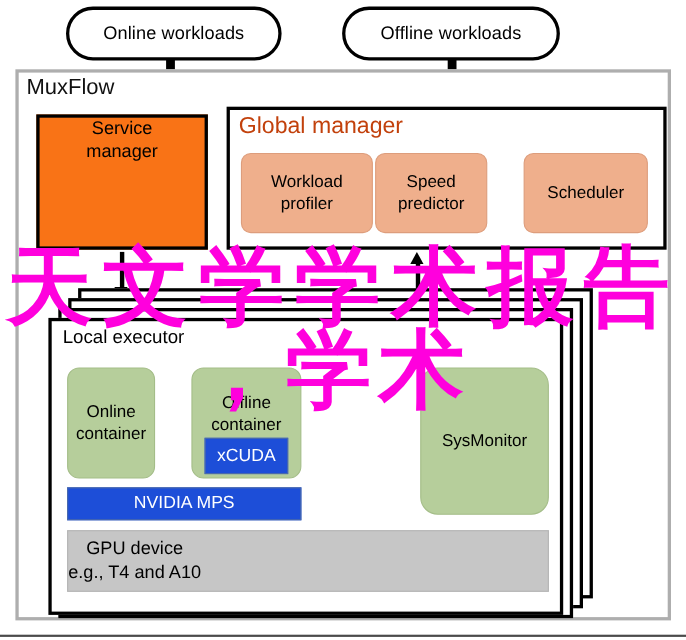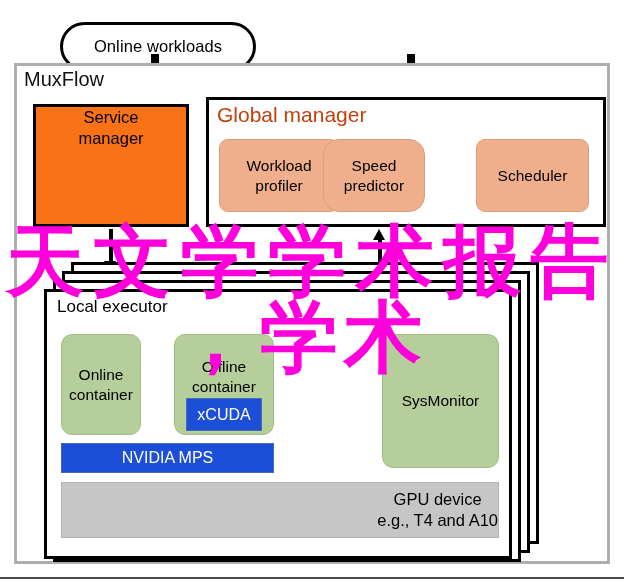--- a/index.html
+++ b/index.html
@@ -25,21 +25,21 @@
     background: #ffffff;
     border: 3.5px solid #000000;
     border-radius: 999px;
     display: flex;
     align-items: center;
     justify-content: center;
     font-size: 16.5px;
     color: #000000;
     letter-spacing: .1px;
   }
-  #pill-online  { left: 60px;  top: 22px;  width: 196px; height: 49px; }
+  #pill-online  { left: 60px;  top: 6px;  width: 196px; height: 49px; }
   #pill-offline { left: 311px; top: 6px;  width: 198px; height: 49px; }
 
   
   .arrow-down-thick {
     position: absolute;
     width: 14px;
   }
   .arrow-down-thick .shaft {
     position: absolute;
     left: 3px;
@@ -129,21 +129,21 @@
     border-radius: 9px;
     display: flex;
     align-items: center;
     justify-content: center;
     text-align: center;
     font-size: 15.5px;
     line-height: 1.25;
     color: #000;
   }
   #gm-workload  { left: 219px; width: 120px; }
-  #gm-speed     { left: 323px; width: 102px; border-radius: 16px; }
+  #gm-speed     { left: 341px; width: 102px; }
   #gm-scheduler { left: 476px; width: 113px; }
 
   
   .mini-arrow {
     position: absolute;
     width: 13px;
   }
   .mini-arrow .shaft {
     position: absolute;
     left: 4.5px;
@@ -216,21 +216,21 @@
     justify-content: center;
     text-align: center;
     font-size: 15.5px;
     line-height: 1.26;
     color: #000;
   }
   #le-online   { left: 61px;  top: 334px; width: 80px; height: 101px; }
   #le-offline  { left: 174px; top: 334px; width: 100px; height: 101px;
                  align-items: flex-start; padding-top: 22px; }
   #le-gpumon   { left: 287px; top: 334px; width: 85px;  height: 134px; }
-  #le-sysmon   { left: 382px; top: 334px; width: 117px; height: 134px; }
+  #le-sysmon   { left: 382px; top: 334px; width: 117px; height: 134px; border-radius: 16px; }
 
   
   .blue-box {
     position: absolute;
     box-sizing: border-box;
     background: #1d4ed8;
     border: 1px solid #4a6aab;
     display: flex;
     align-items: center;
     justify-content: center;
@@ -245,21 +245,21 @@
     position: absolute;
     left: 61px;
     top: 482px;
     width: 438px;
     height: 56px;
     box-sizing: border-box;
     background: #c6c6c6;
     border: 1px solid #b5b5b5;
     display: flex;
     align-items: center;
-    justify-content: flex-end;
+    justify-content: flex-start;
     text-align: center;
     font-size: 16.5px;
     line-height: 1.28;
     color: #000;
   }
 
   
   #bottom-rule {
     position: absolute;
     left: 0;
@@ -304,20 +304,23 @@
   }
 </style>
 </head>
 <body>
 
 <div id="stage">
 
   <div class="pill" id="pill-online">
     <span>Online workloads</span>
   </div>
+  <div class="pill" id="pill-offline">
+    <span>Offline workloads</span>
+  </div>
 
   <div class="arrow-down-thick" id="arrow-online">
     <div class="shaft"></div>
       <div class="head"></div>
   </div>
   <div class="arrow-down-thick" id="arrow-offline">
     <div class="shaft"></div>
       <div class="head"></div>
   </div>
 

